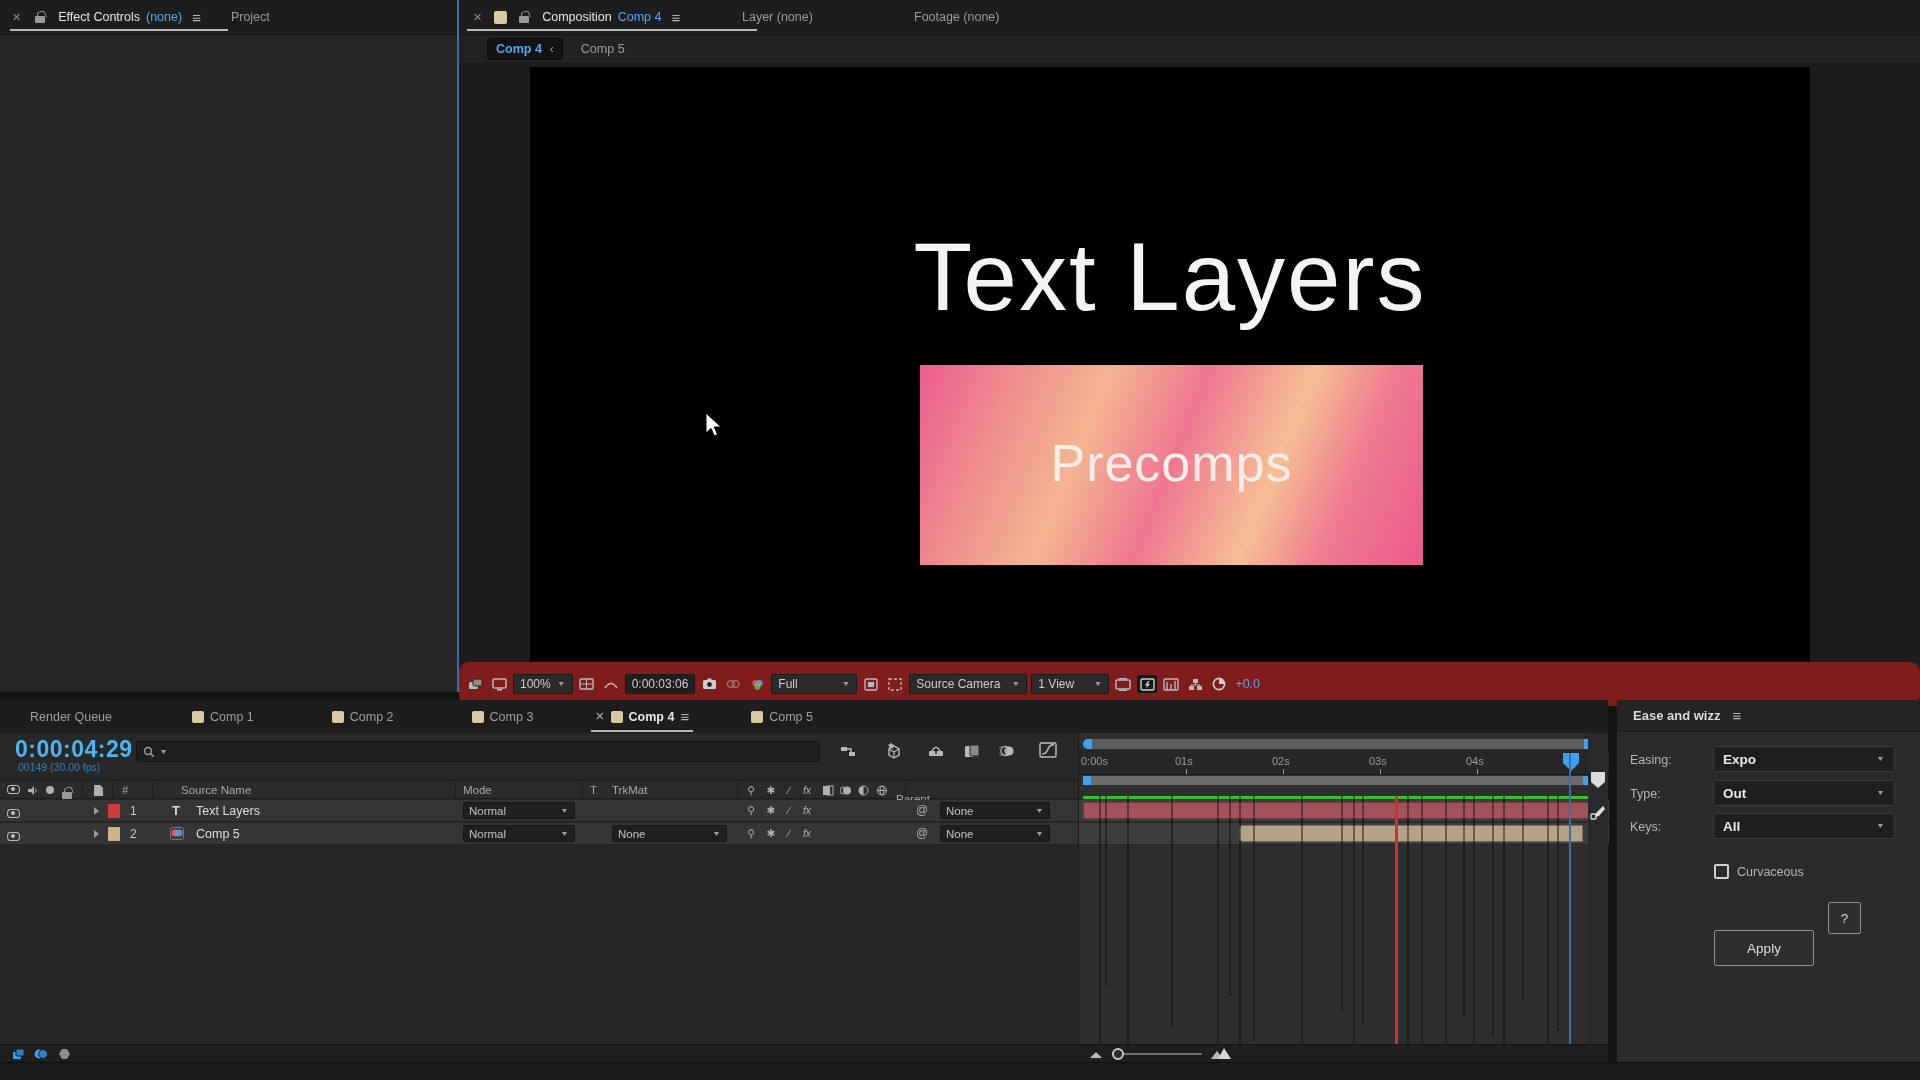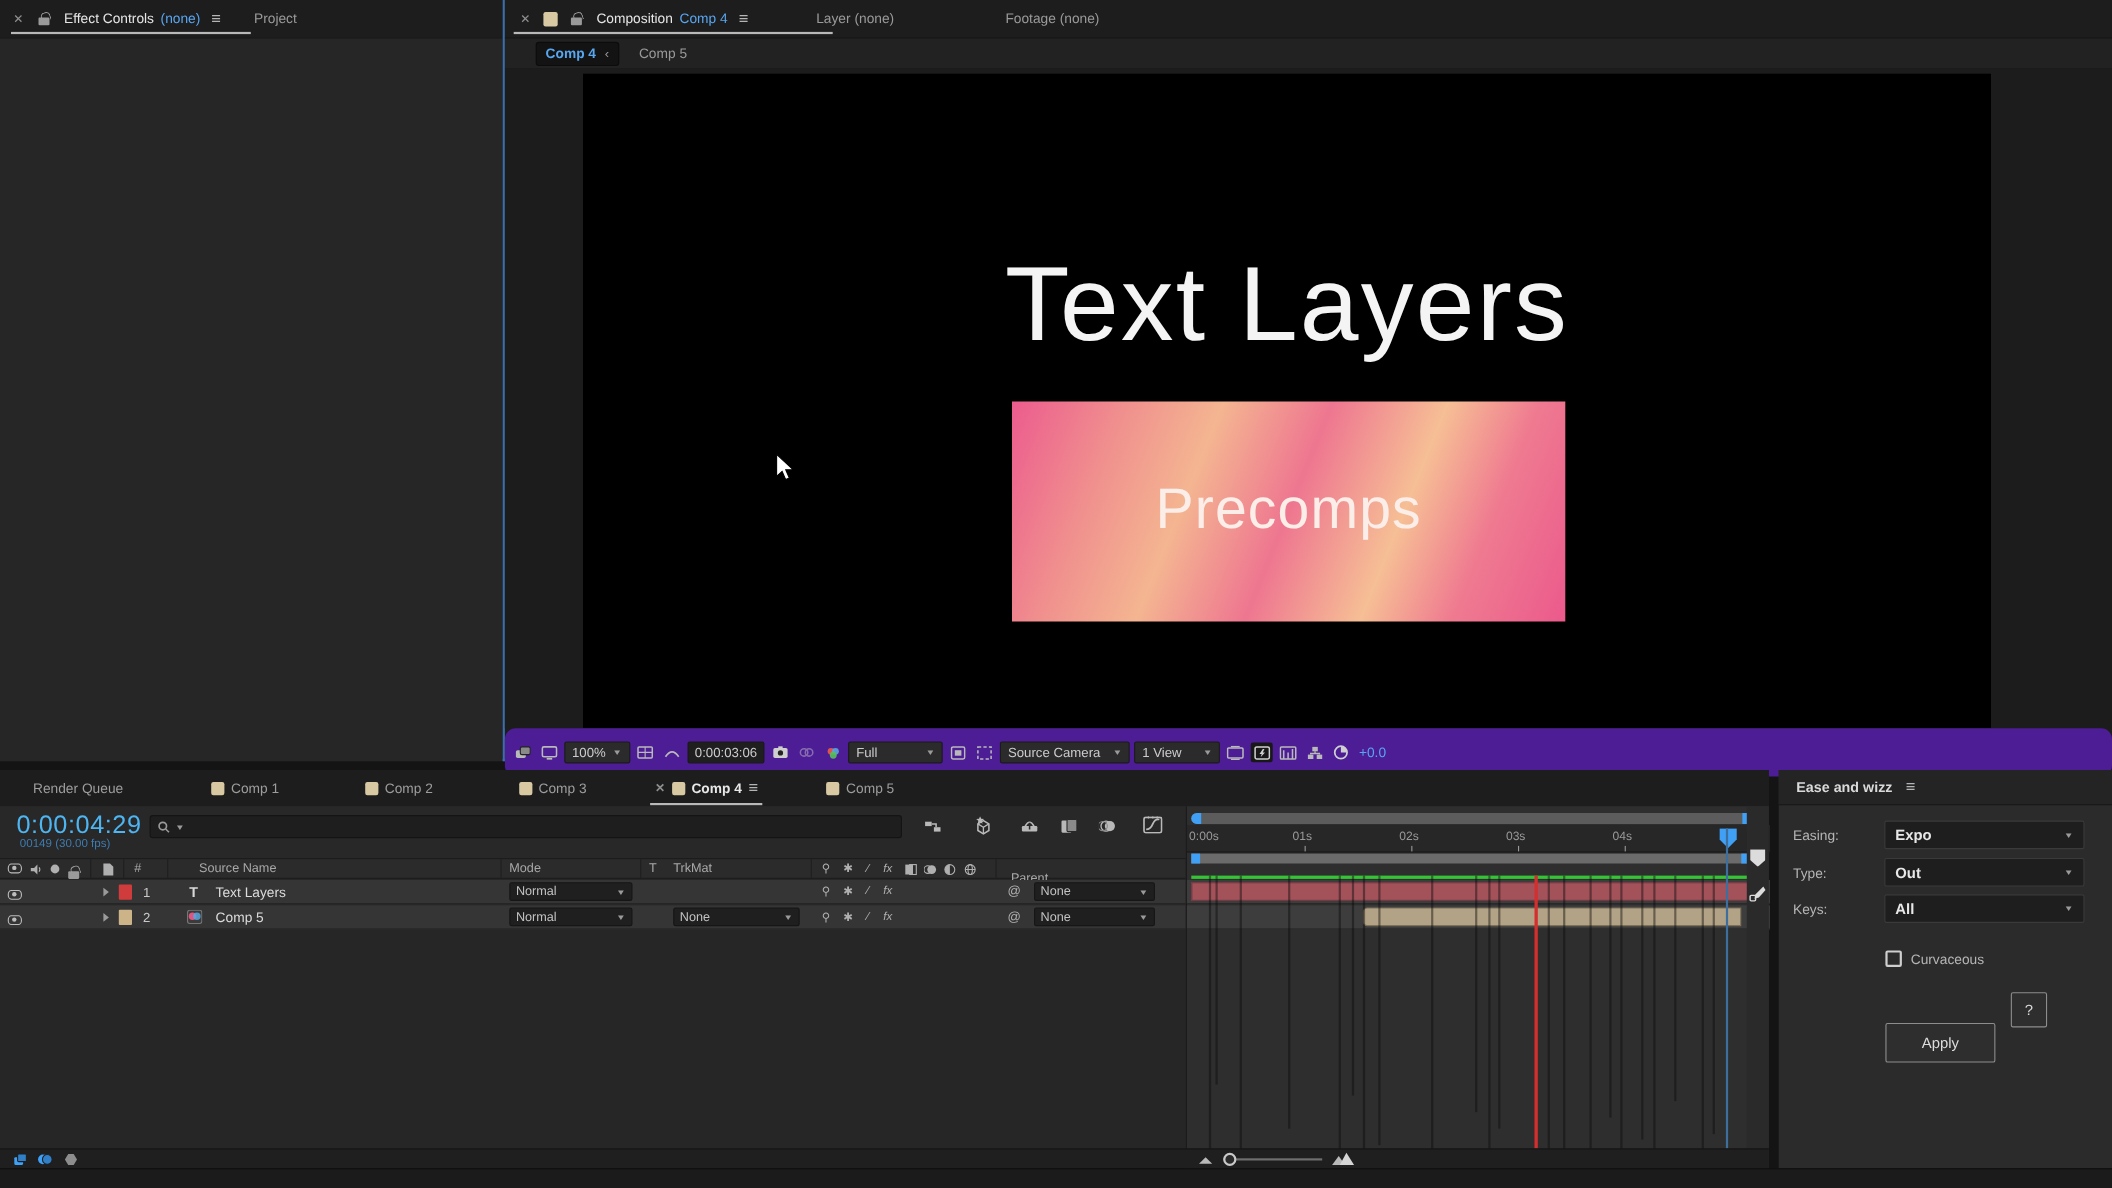--- a/index.html
+++ b/index.html
@@ -114,21 +114,21 @@
         <div id="precomp-box" class="abs" style="left:390px;top:298px;width:503px;height:200px;">
           <div id="precomp-label" class="abs" style="left:0;top:68px;width:100%;text-align:center;">Precomps</div>
         </div>
 
         <svg class="abs" style="left:175px;top:345px;" width="19" height="27" viewBox="0 0 19 27">
           <polygon points="1,1 1,21 6,16.5 9.3,24 12.6,22.5 9.3,15 16,15" fill="#fff" stroke="#000" stroke-width="1"></polygon>
         </svg>
       </div>
     </div>
 
-    <div class="abs row" style="left:0;top:662px;width:100%;height:44px;background:#4c1d95;gap:4px;padding-left:6px;border-radius:10px;">
+    <div class="abs row" style="left:0;top:662px;width:100%;height:44px;background:#7f1d1d;gap:4px;padding-left:6px;border-radius:10px;">
       <span class="tool-ic">
           <svg width="15" height="13" viewBox="0 0 15 13">
             <rect x="1" y="4" width="9" height="7" rx="1.5" fill="#b9b9b9"></rect>
             <rect x="5" y="1" width="9" height="7" rx="1.5" fill="#8a8a8a" stroke="#232323"></rect>
           </svg>
         </span>
       <span class="tool-ic">
           <svg width="15" height="13" viewBox="0 0 15 13">
             <rect x="1" y="1" width="13" height="9" rx="1.5" fill="none" stroke="#b9b9b9" stroke-width="1.5"></rect>
             <rect x="5" y="11" width="5" height="1.6" fill="#b9b9b9"></rect>
@@ -260,21 +260,21 @@
         <span class="menu-glyph">≡</span>
         <span class="tab-active-underline" style="left:4px;right:4px;bottom:1px;"></span>
       </span>
       <span class="tl-tab" style="margin-left:46px;">
           <span class="swatch"></span>
           <span>Comp 5</span>
         </span>
     </div>
 
     <div class="abs" style="left:0;top:33px;width:1078px;height:47px;background:#282828;">
-      <div class="abs" style="left:15px;top:3px;font-size:23px;font-weight:normal;color:#4db5f2;letter-spacing:.5px;">0:00:04:29</div>
+      <div class="abs" style="left:15px;top:3px;font-size:23px;font-weight:bold;color:#4db5f2;letter-spacing:.5px;">0:00:04:29</div>
       <div class="abs" style="left:18px;top:28px;font-size:10.5px;color:#3e7cb0;">00149 (30.00 fps)</div>
       <div class="abs row" style="left:136px;top:8px;width:684px;height:21px;background:#1e1e1e;border:1px solid #141414;border-radius:3px;padding-left:6px;gap:4px;">
         <svg width="12" height="12" viewBox="0 0 12 12">
             <circle cx="5" cy="5" r="3.4" fill="none" stroke="#9a9a9a" stroke-width="1.5"></circle>
             <line x1="7.6" y1="7.6" x2="10.6" y2="10.6" stroke="#9a9a9a" stroke-width="1.5"></line>
           </svg>
         <span class="chev">▼</span>
       </div>
       <span class="tool-ic abs" style="left:838px;top:9px;">
           <svg width="17" height="15" viewBox="0 0 17 15">
@@ -358,21 +358,21 @@
       <svg class="abs" style="left:858px;top:4px;" width="11" height="11" viewBox="0 0 11 11">
           <circle cx="5.5" cy="5.5" r="4.5" fill="none" stroke="#b0b0b0"></circle>
           <path d="M5.5 1 A4.5 4.5 0 0 0 5.5 10 Z" fill="#b0b0b0"></path>
         </svg>
       <svg class="abs" style="left:876px;top:4px;" width="12" height="11" viewBox="0 0 12 11">
           <circle cx="6" cy="5.5" r="4.5" fill="none" stroke="#b0b0b0"></circle>
           <ellipse cx="6" cy="5.5" rx="2" ry="4.5" fill="none" stroke="#b0b0b0"></ellipse>
           <line x1="1.5" y1="5.5" x2="10.5" y2="5.5" stroke="#b0b0b0"></line>
         </svg>
       <span class="col-sep" style="left:905px;"></span>
-      <span class="hdr-txt abs" style="left:919px;margin-top:18px;">Parent</span>
+      <span class="hdr-txt abs" style="left:896px;margin-top:18px;">Parent</span>
     </div>
 
     <div class="layer-row" style="top:100px;">
       <span class="abs" style="left:7px;top:6px;"><span class="eye"></span></span>
       <span class="tri abs" style="left:94px;top:7px;"></span>
       <span class="label-chip abs" style="left:108px;top:4px;background:#d03c3c;"></span>
       <span class="abs" style="left:130px;top:4px;font-size:12px;color:#c9c9c9;">1</span>
       <span class="abs" style="left:172px;top:3px;font-size:13px;color:#d8d8d8;font-weight:bold;">T</span>
       <span class="abs" style="left:196px;top:4px;font-size:12.5px;color:#dcdcdc;">Text Layers</span>
       <span class="dd abs" style="left:463px;top:2px;width:112px;">

